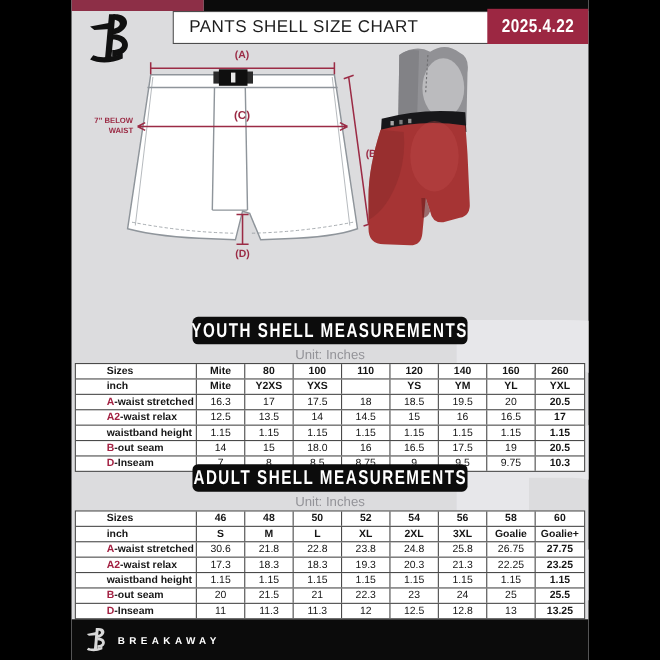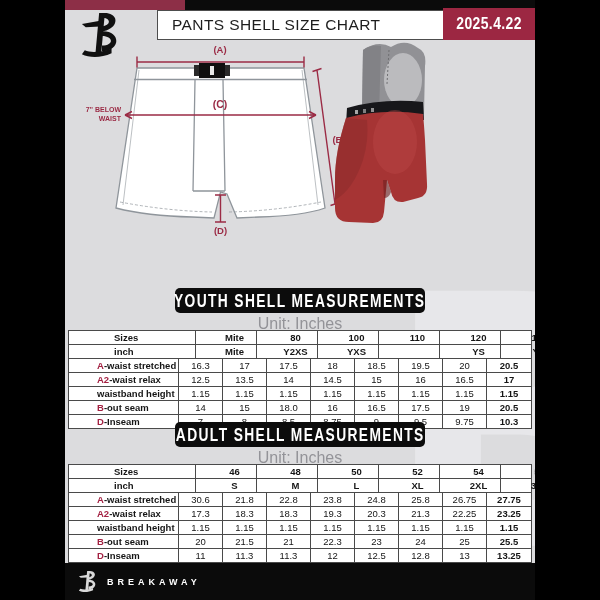--- a/index.html
+++ b/index.html
@@ -29,32 +29,32 @@
               color:#8c2b45;line-height:1.6;white-space:pre-line;letter-spacing:.2px;}
 
   .banner{position:absolute;left:0;top:245px;width:470px;height:38px;background:#8d2f47;color:#fff;
           display:flex;align-items:center;justify-content:center;text-align:center;
           font-size:10.4px;font-weight:bold;line-height:1.22;white-space:pre-line;}
 
   .sec-title{position:absolute;left:110px;width:250px;height:25px;background:#0c0c0c;border-radius:5px;
              color:#fff;display:flex;align-items:center;justify-content:center;}
   .sec-title span{font-weight:bold;font-size:15px;letter-spacing:1.5px;transform:scale(.92,1.22);white-space:nowrap;}
   #youth-title{top:288px;} #adult-title{top:422px;}
-  .unit{position:absolute;left:0;width:470px;text-align:center;color:#939398;font-size:16px;}
+  .unit{position:absolute;left:0;width:470px;text-align:center;color:#939398;font-size:12px;}
   #youth-unit{top:315px;} #adult-unit{top:449px;}
 
   .mtable{position:absolute;left:3px;width:464px;background:#fff;border:1px solid #4a4a4a;box-sizing:border-box;}
   #youth-table{top:330px;} #adult-table{top:464px;}
   .t-row{display:flex;height:13px;border-bottom:1px solid #4a4a4a;}
   .t-row:last-child{border-bottom:none;}
   .t-cell{flex:0 0 44px;box-sizing:border-box;border-right:1px solid #4a4a4a;display:flex;
           align-items:center;justify-content:center;font-size:9.5px;color:#151515;overflow:hidden;}
   .t-cell:last-child{border-right:none;font-weight:bold;}
   .t-label{flex:0 0 110px;justify-content:flex-start;padding-left:28px;font-weight:bold;}
-  .t-head .t-cell{font-weight:bold;margin-left:17px;}
+  .t-head .t-cell{font-weight:bold;}
   .redL{color:#a32142;}
 
   .footer{position:absolute;left:0;top:563px;width:470px;height:37px;background:#0b0b0b;
           display:flex;align-items:center;}
   .brand{color:#fff;font-size:9px;font-weight:bold;letter-spacing:4px;margin-left:8px;white-space:nowrap;}
   .footer-note{position:absolute;left:130px;top:566px;width:336px;height:32px;background:#8d2f47;
                color:#fff;font-size:9px;font-weight:bold;line-height:1.2;padding:2px 7px;
                box-sizing:border-box;white-space:pre-line;}
 </style>
 </head>

